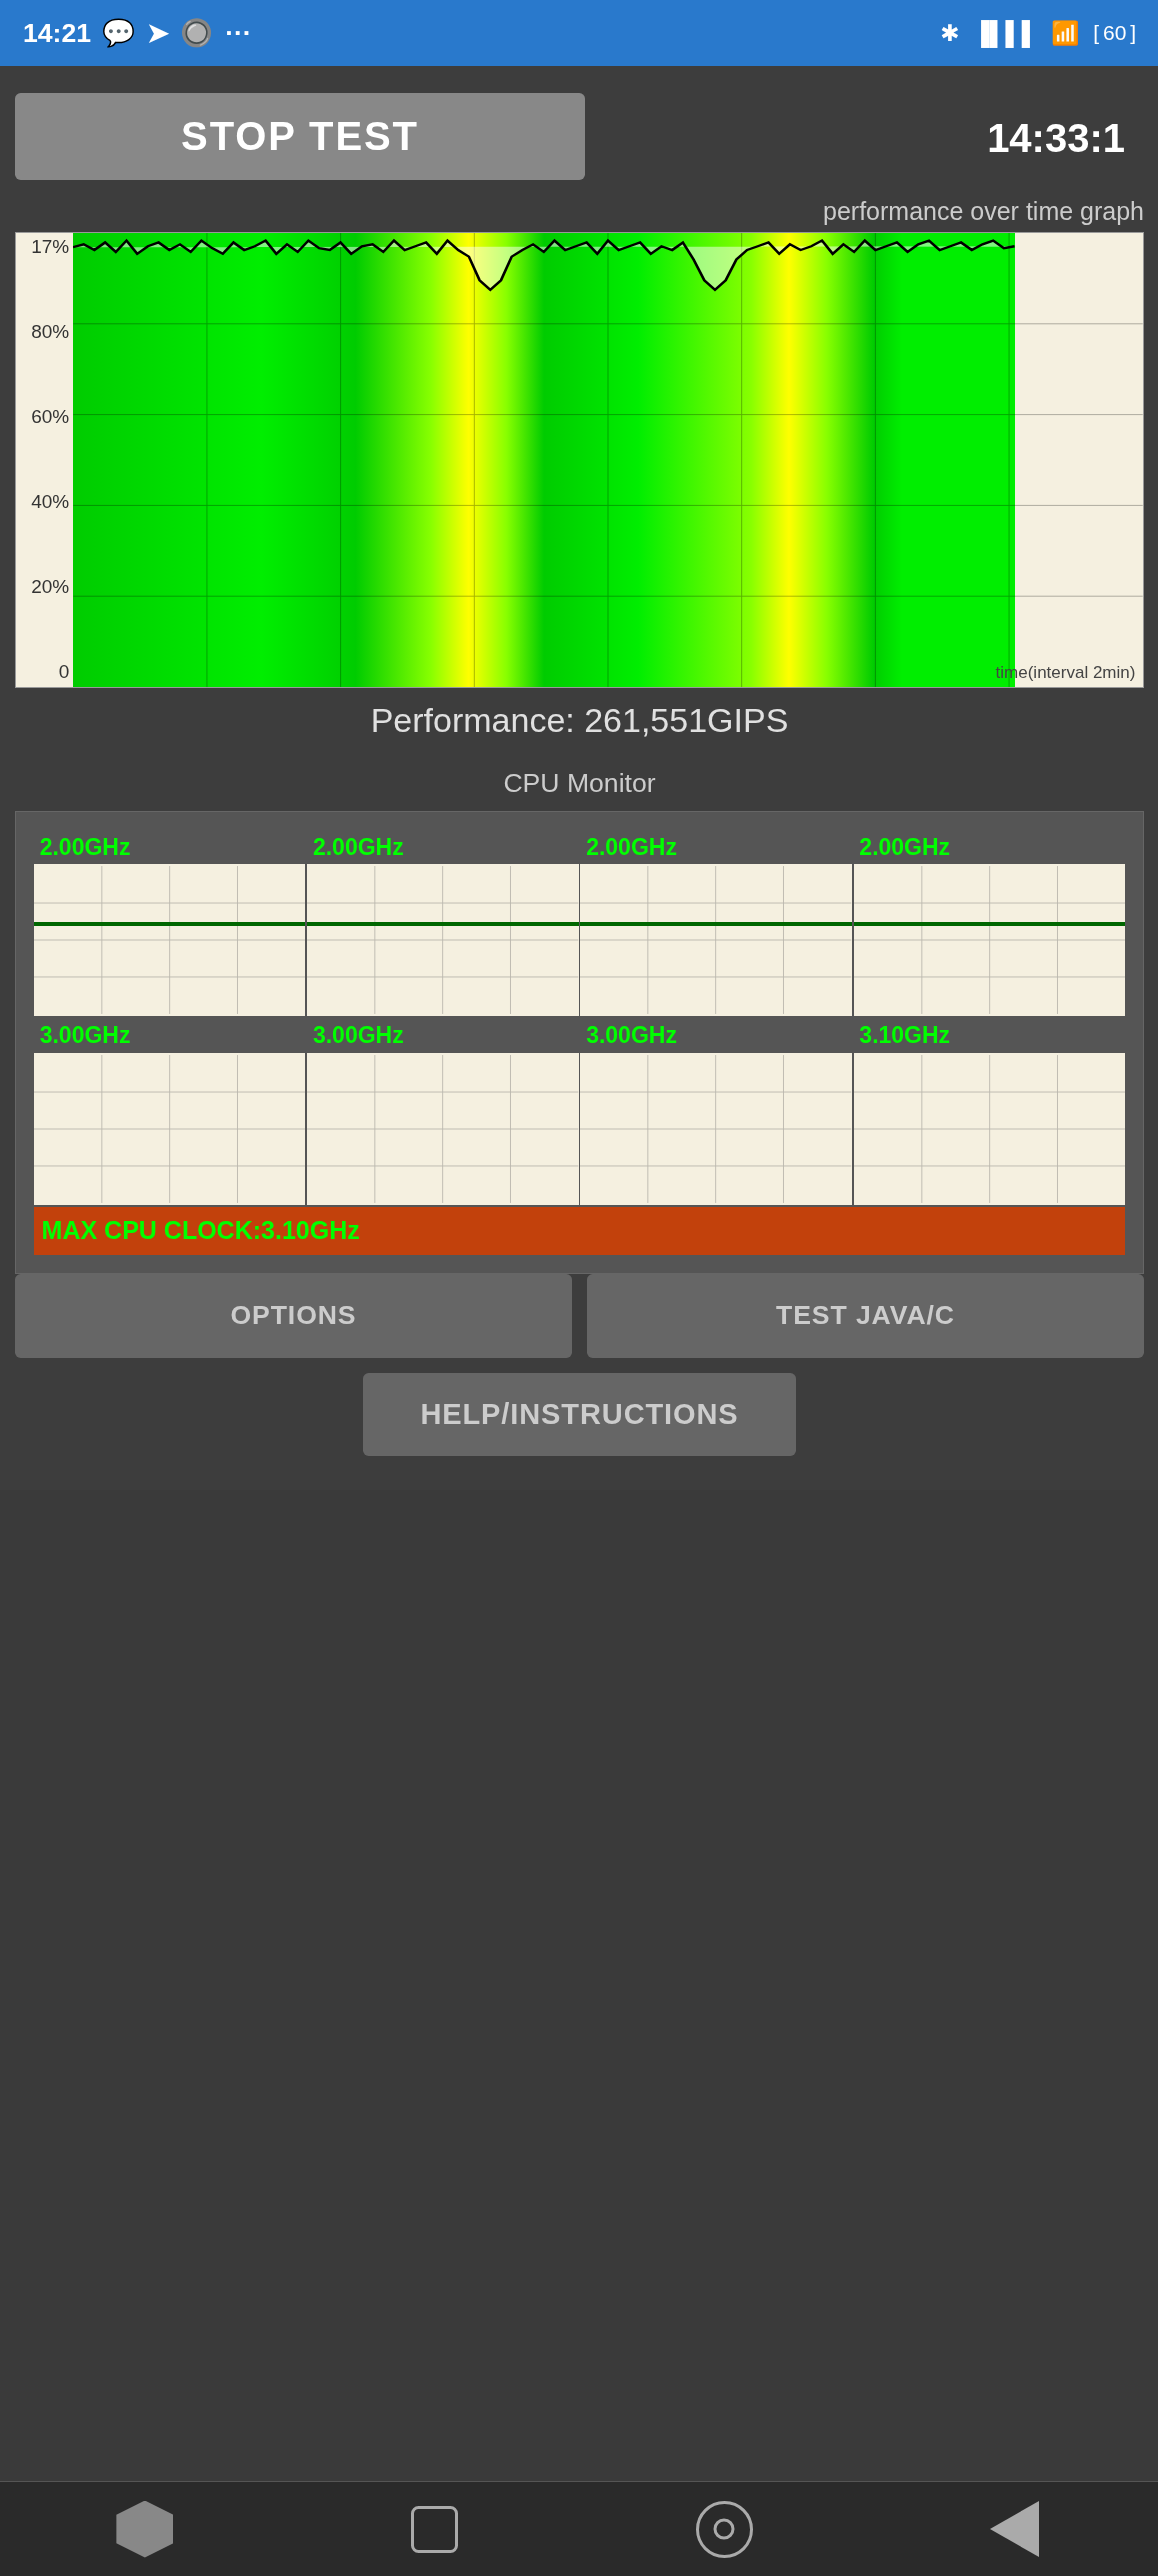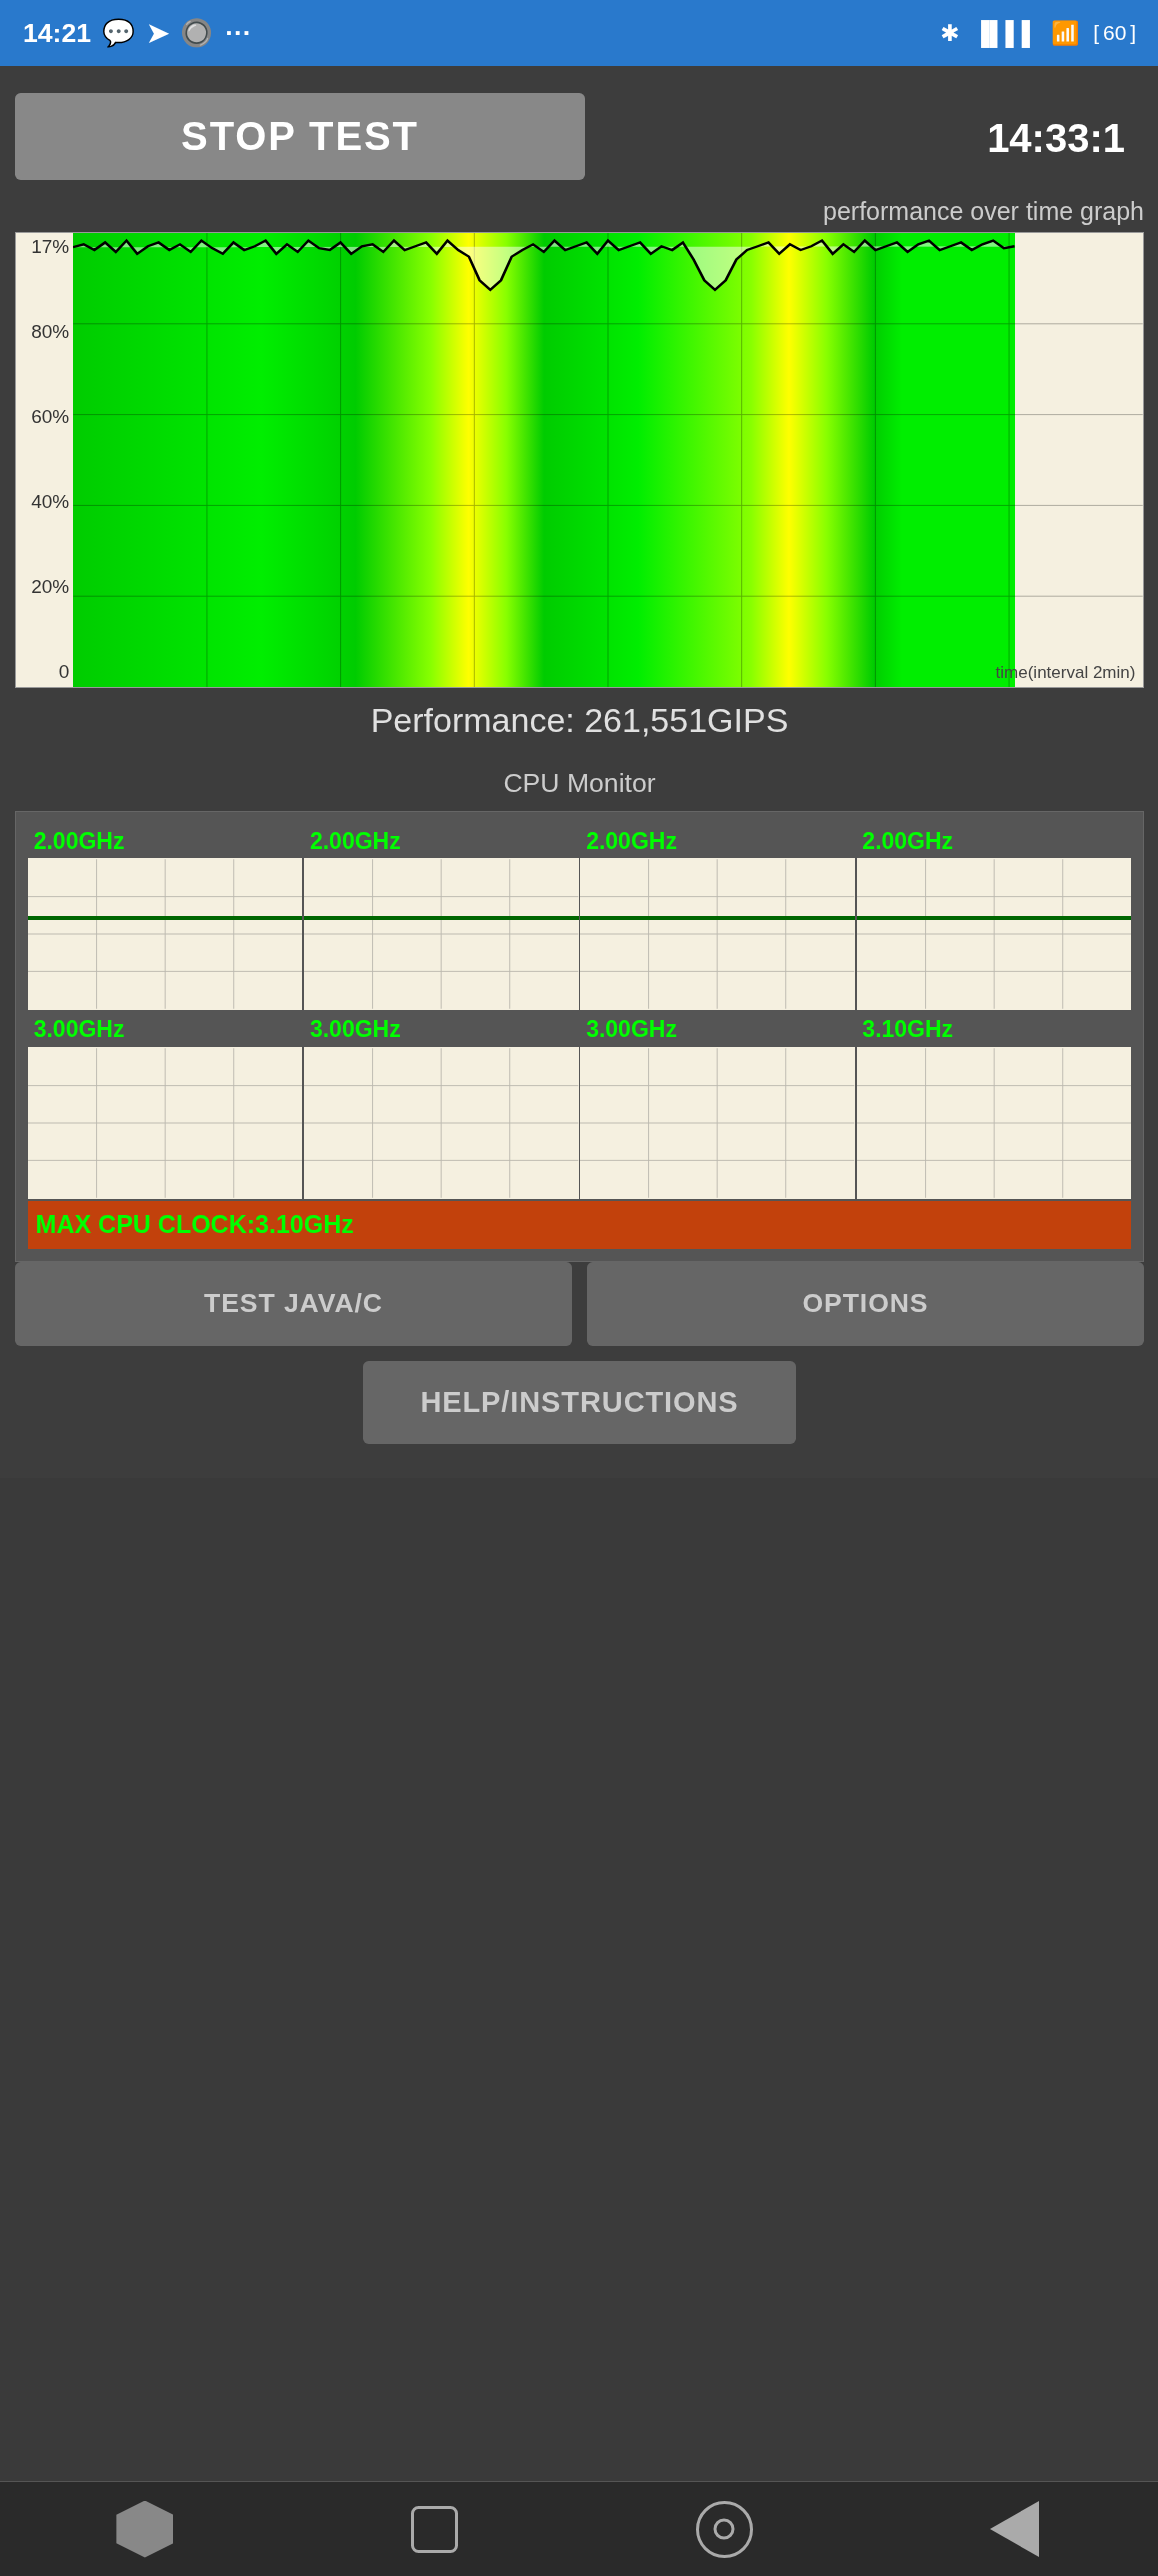--- a/index.html
+++ b/index.html
@@ -162,21 +162,21 @@
     }
     .cpu-monitor-title {
       text-align: center;
       color: #ccc;
       font-size: 26.6px;
       margin-bottom: 11.4px;
     }
     .cpu-grid-container {
       border: 1.9px solid #666;
       background: #555;
-      padding: 12px;
+      padding: 18px;
     }
     .cpu-row {
       display: flex;
       gap: 1.9px;
       margin-bottom: 1.9px;
     }
     .cpu-core {
       flex: 1;
       background: #555;
     }
@@ -496,22 +496,22 @@
             </svg>
           </div>
         </div>
       </div>
 
       <div class="max-cpu-text">MAX CPU CLOCK:3.10GHz</div>
     </div>
   </div>
 
   <div class="button-row">
+    <button class="action-btn">OPTIONS</button>
     <button class="action-btn">TEST JAVA/C</button>
-    <button class="action-btn">OPTIONS</button>
   </div>
 
   <div class="help-btn-row">
     <button class="help-btn">HELP/INSTRUCTIONS</button>
   </div>
 
 </div>
 
 <div class="bottom-nav">
   <button class="nav-btn">

